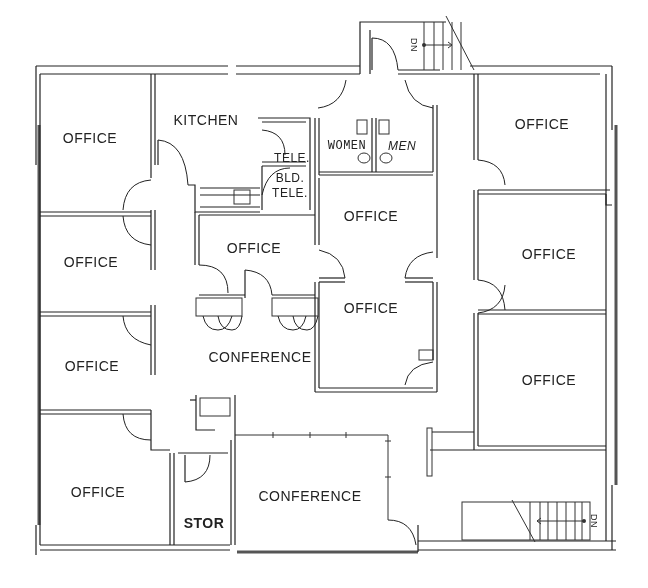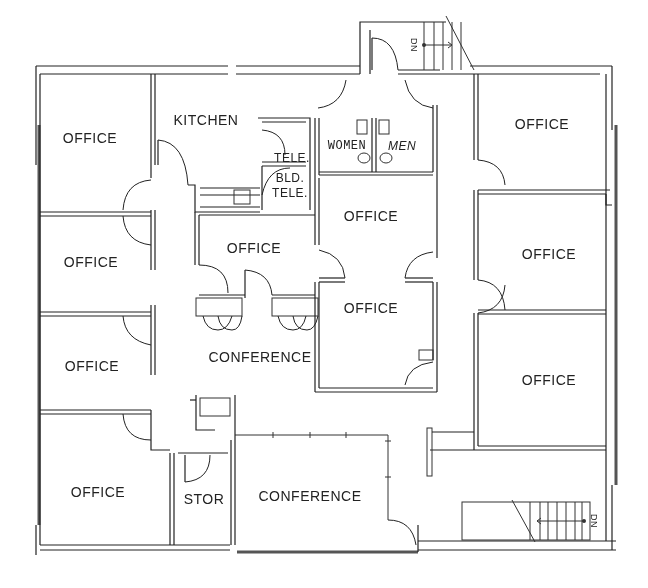--- a/index.html
+++ b/index.html
@@ -218,17 +218,17 @@
 <div class="lbl" style="left:371px;top:216px;">OFFICE</div>
 <div class="lbl" style="left:254px;top:248px;">OFFICE</div>
 <div class="lbl" style="left:91px;top:262px;">OFFICE</div>
 <div class="lbl" style="left:371px;top:308px;">OFFICE</div>
 <div class="lbl" style="left:260px;top:357px;">CONFERENCE</div>
 <div class="lbl" style="left:92px;top:366px;">OFFICE</div>
 <div class="lbl" style="left:542px;top:124px;">OFFICE</div>
 <div class="lbl" style="left:549px;top:254px;">OFFICE</div>
 <div class="lbl" style="left:549px;top:380px;">OFFICE</div>
 <div class="lbl" style="left:98px;top:492px;">OFFICE</div>
-<div class="lbl" style="left:204px;top:499px;">STOR</div>
+<div class="lbl" style="left:204px;top:523px;font-weight:bold;">STOR</div>
 <div class="lbl" style="left:310px;top:496px;">CONFERENCE</div>
 
 <div class="lbl dn" style="left:414px;top:45px;transform:translate(-50%,-50%) rotate(90deg);">DN</div>
 <div class="lbl dn" style="left:594px;top:521px;transform:translate(-50%,-50%) rotate(90deg);">DN</div>
 
 </body></html>

